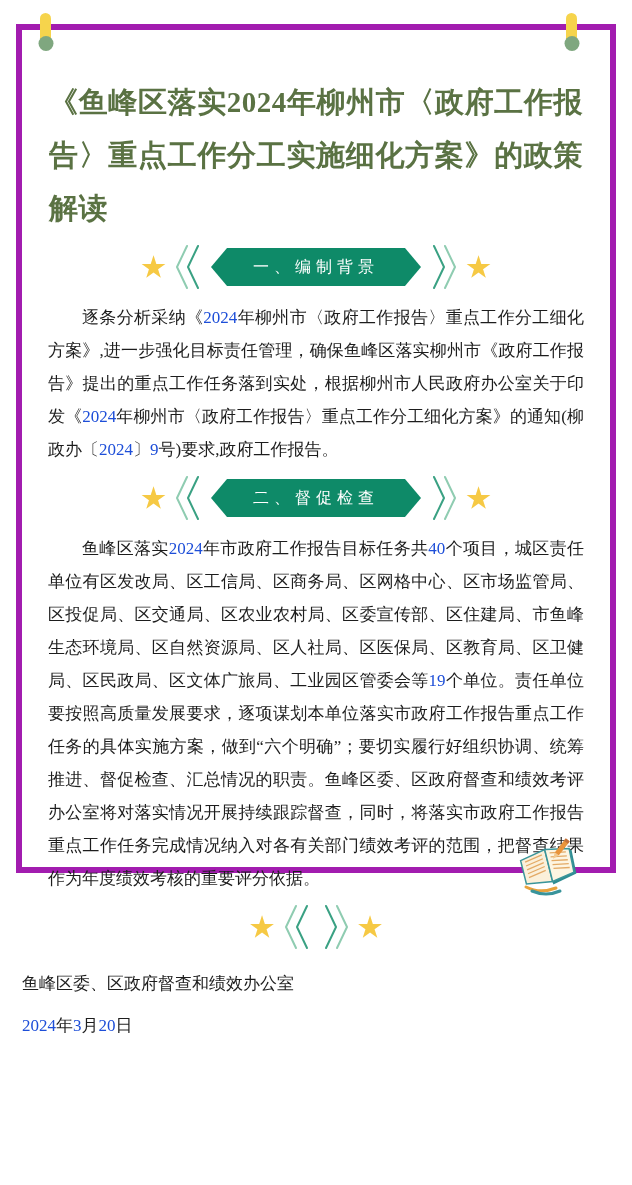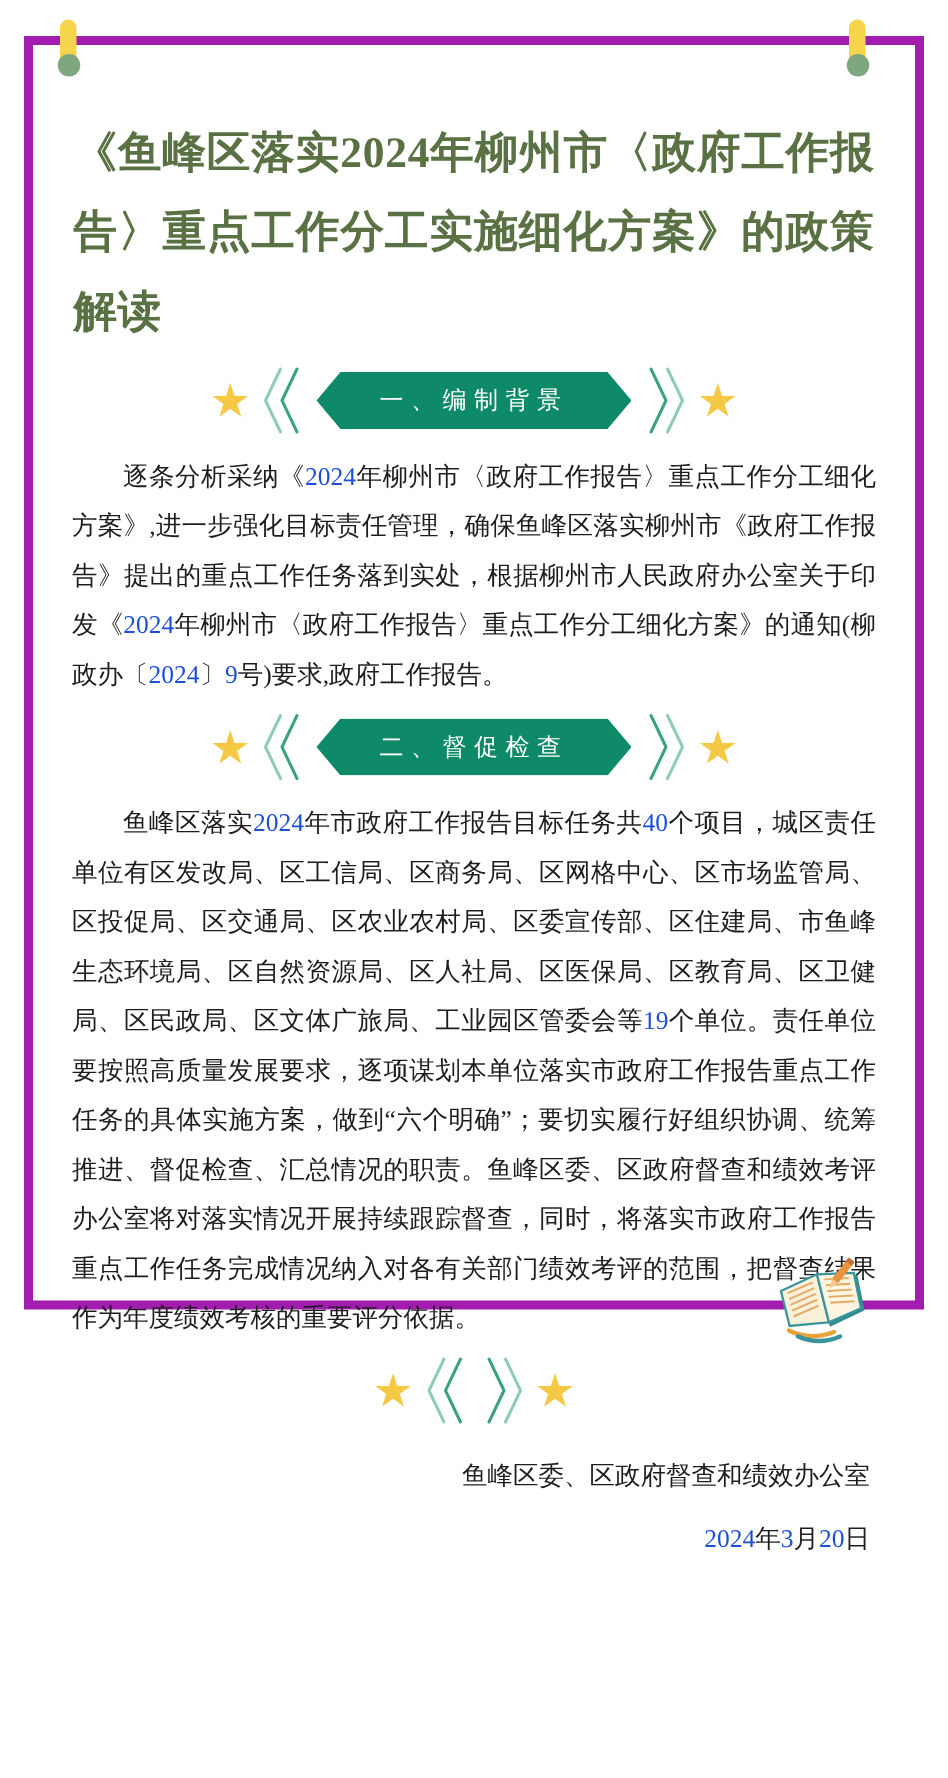--- a/index.html
+++ b/index.html
@@ -104,21 +104,21 @@
     text-indent: 2em;
   }
   .num {
     font-family: "Liberation Serif", "DejaVu Serif", serif;
     color: #1d4ed8;
   }
 
   .sign-block {
     margin-top: 18px;
     padding-right: 30px;
-    text-align: right;
+    text-align: left;
     font-size: 17px;
     color: #1d1d1d;
     line-height: 33px;
   }
   .sign-block .date-line { margin-top: 9px; }
 
   .book-icon {
     position: absolute;
     right: 26px;
     bottom: 14px;

